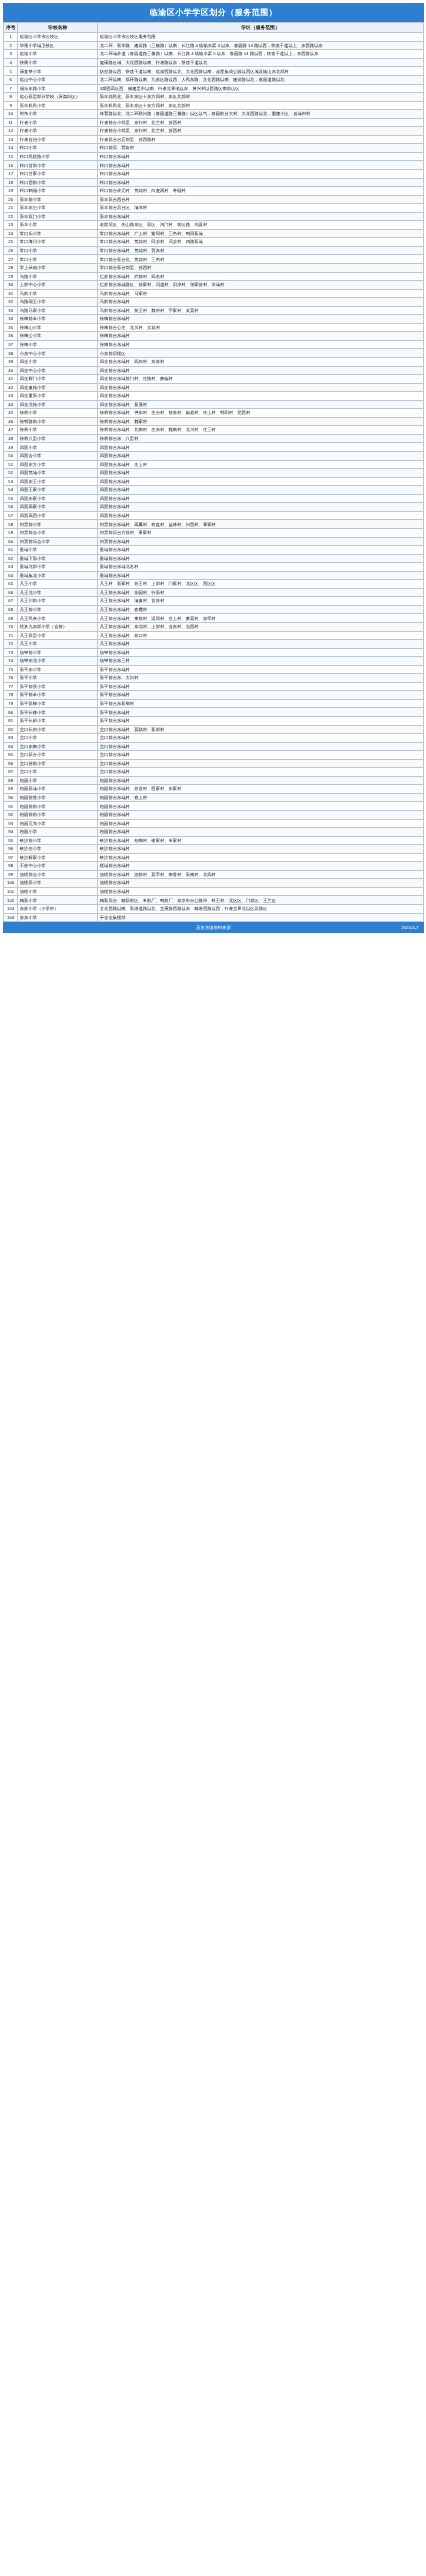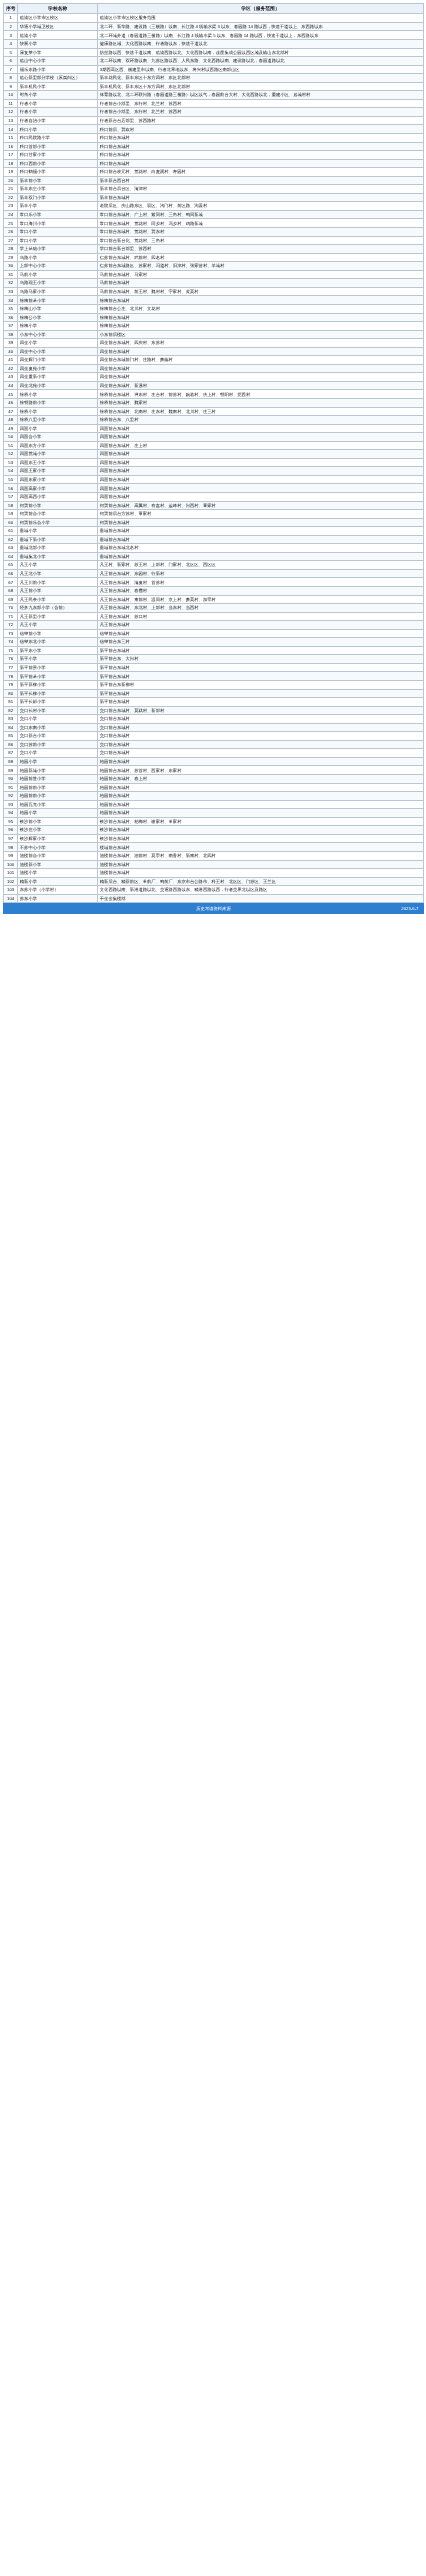--- a/index.html
+++ b/index.html
@@ -66,20 +66,21 @@
     right:4.3px;
     top:1.6px;
     font-size:4.3px;
   }
 </style>
 </head>
 <body>
 
 <div class="page">
 
+  <div class="title-bar">临渝区小学学区划分（服务范围）</div>
 
   <table class="grid">
     <colgroup>
       <col class="c-idx">
       <col class="c-school">
       <col class="c-area">
     </colgroup>
     <thead>
       <tr>
         <th>序号</th>

